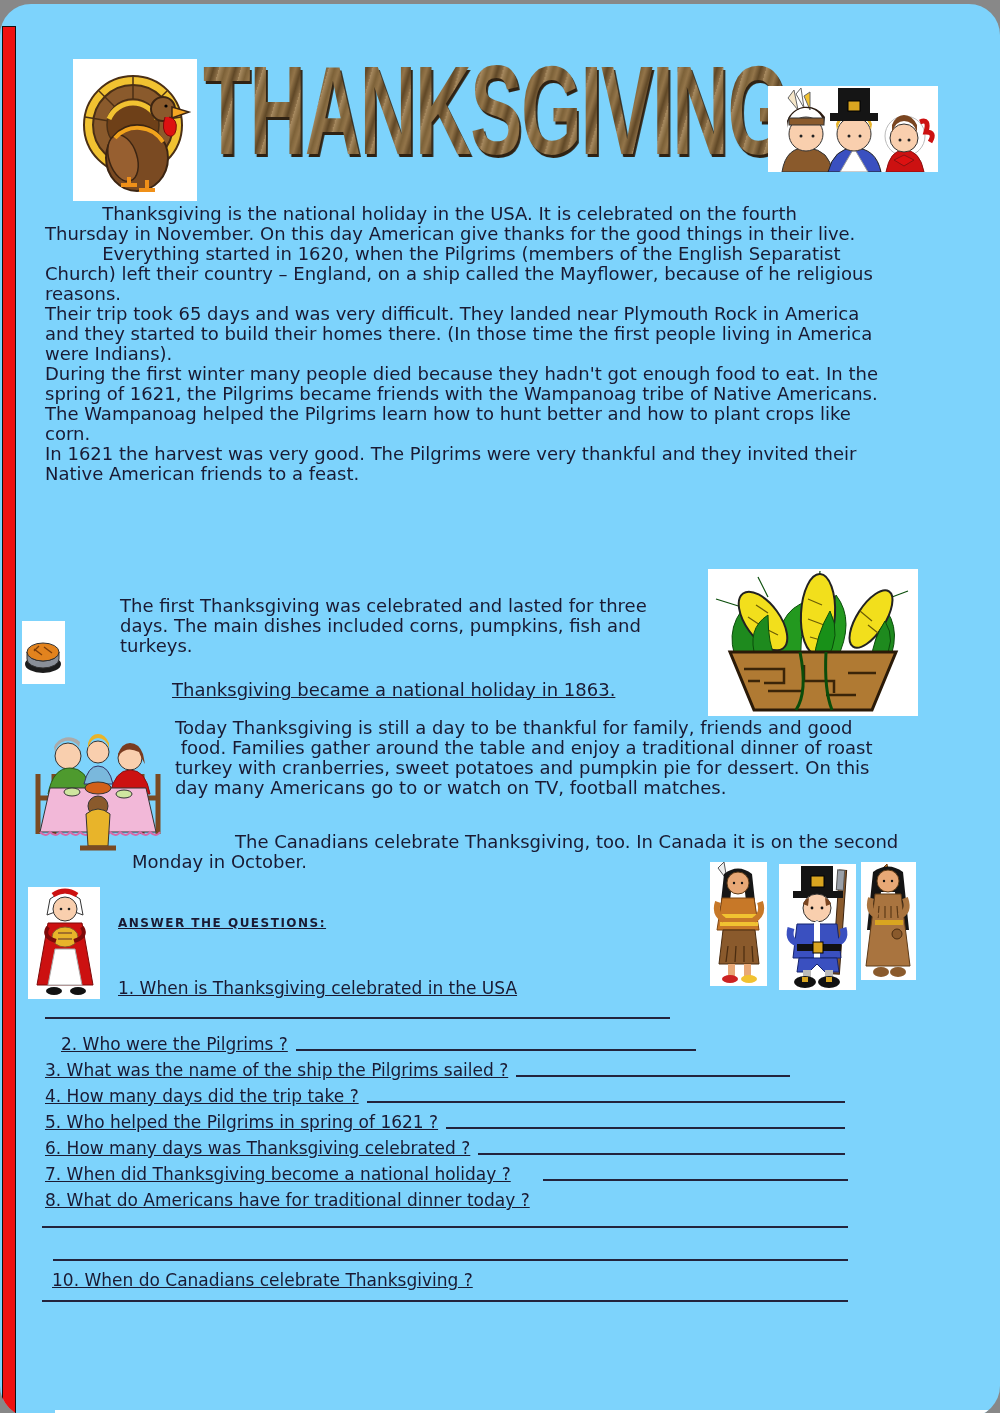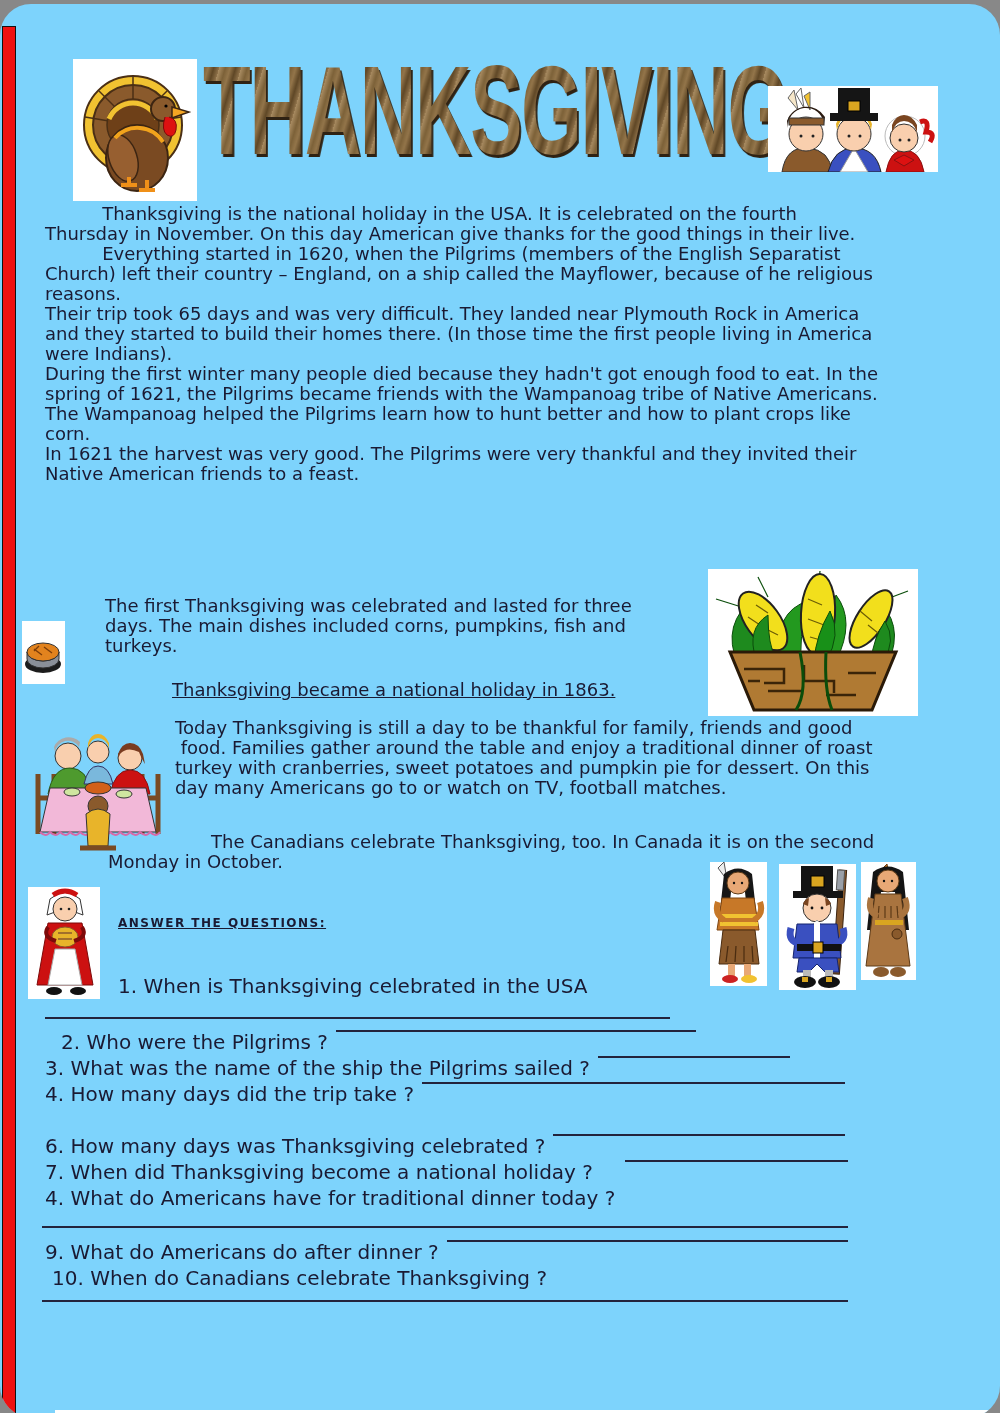--- a/index.html
+++ b/index.html
@@ -29,22 +29,22 @@
   }
   .para{
     position:absolute;white-space:pre;
     font-size:18px;line-height:20px;
   }
   .heading{
     position:absolute;left:118px;top:912px;
     font-size:12px;font-weight:bold;letter-spacing:1.5px;
     text-decoration:underline;white-space:pre;
   }
-  .q-row{position:absolute;display:flex;align-items:flex-start;height:24px;
-    font-size:20px;}
+  .q-row{position:absolute;display:flex;align-items:flex-end;height:24px;
+    font-size:17px;text-decoration:underline;}
   .q-row .q-text{white-space:pre;}
   .q-blank{flex:1;border-bottom:2px solid #23233c;margin:0 0 3px 8px;}
   .blank-line{position:absolute;border-bottom:2px solid #23233c;}
   .bottom-strip{position:absolute;left:55px;top:1406px;width:945px;height:7px;background:#fff;}
 </style>
 </head>
 <body>
 
 <div id="page">
 
@@ -124,21 +124,21 @@
 
   <div class="imgbox" style="left:22px;top:617px;width:43px;height:63px;">
     <svg viewBox="0 0 43 63">
       <ellipse cx="21" cy="43" rx="18" ry="9" fill="#1c1c1c"></ellipse>
       <path d="M5,31 a16,9 0 0 0 32,0 l0,7 a16,9 0 0 1 -32,0 z" fill="#8a8f98" stroke="#333"></path>
       <ellipse cx="21" cy="31" rx="16" ry="9" fill="#e2831e" stroke="#333"></ellipse>
       <path d="M12,28 l8,6 M22,26 l8,6 M17,25 l-5,5" stroke="#7a3c0a" stroke-width="1.3" fill="none"></path>
     </svg>
   </div>
 
-  <div class="para" style="left:105px;top:592px;">The first Thanksgiving was celebrated and lasted for three
+  <div class="para" style="left:120px;top:592px;">The first Thanksgiving was celebrated and lasted for three
 days. The main dishes included corns, pumpkins, fish and
 turkeys.</div>
 
   <div class="para" style="left:172px;top:676px;text-decoration:underline;">Thanksgiving became a national holiday in 1863.</div>
 
   <div class="imgbox" style="left:708px;top:565px;width:210px;height:147px;">
     <svg viewBox="0 0 210 147">
       <path d="M30,95 q-18,-40 18,-68 q-6,42 6,62" fill="#1e8a1e" stroke="#0a4d0a"></path>
       <path d="M180,95 q18,-42 -14,-66 q8,40 -4,62" fill="#1e8a1e" stroke="#0a4d0a"></path>
       <path d="M70,92 q-4,-50 30,-60 q-10,40 -6,62" fill="#23991f" stroke="#0a4d0a"></path>
@@ -192,21 +192,21 @@
       <path d="M64,98 q12,-10 24,0 l-2,32 h-20 z" fill="#e8b42a" stroke="#333"></path>
       <path d="M58,132 h36" stroke="#7a4a22" stroke-width="5"></path>
     </svg>
   </div>
 
   <div class="para" style="left:175px;top:714px;">Today Thanksgiving is still a day to be thankful for family, friends and good
  food. Families gather around the table and enjoy a traditional dinner of roast
 turkey with cranberries, sweet potatoes and pumpkin pie for dessert. On this
 day many Americans go to or watch on TV, football matches.</div>
 
-  <div class="para" style="left:108px;top:828px;">                  The Canadians celebrate Thanksgiving, too. In Canada it is on the second
+  <div class="para" style="left:132px;top:828px;">                  The Canadians celebrate Thanksgiving, too. In Canada it is on the second
 Monday in October.</div>
 
   <div class="imgbox" style="left:28px;top:883px;width:72px;height:112px;">
     <svg viewBox="0 0 72 112">
       <path d="M22,12 q15,-13 30,0 l3,16 q-18,-9 -36,0 z" fill="#fff" stroke="#333"></path>
       <path d="M25,8 q12,-8 24,0" stroke="#cc1111" stroke-width="5" fill="none"></path>
       <circle cx="37" cy="22" r="12" fill="#f9cfae" stroke="#333"></circle>
       <circle cx="33" cy="22" r="1.3" fill="#222"></circle>
         <circle cx="41" cy="22" r="1.3" fill="#222"></circle>
       <path d="M20,36 h34 l11,62 h-56 z" fill="#cc1111" stroke="#7d0a0a"></path>
@@ -305,35 +305,38 @@
     <span class="q-blank"></span>
   </div>
   <div class="q-row" style="left:45px;top:1052px;width:745px;">
     <span class="q-text">3. What was the name of the ship the Pilgrims sailed ?</span>
     <span class="q-blank"></span>
   </div>
   <div class="q-row" style="left:45px;top:1078px;width:800px;">
     <span class="q-text">4. How many days did the trip take ?</span>
     <span class="q-blank"></span>
   </div>
+  <div class="q-row" style="left:45px;top:1104px;width:800px;">
+    <span class="q-text">5. Who helped the Pilgrims in spring of 1621 ?</span>
+    <span class="q-blank"></span>
+  </div>
   <div class="q-row" style="left:45px;top:1130px;width:800px;">
     <span class="q-text">6. How many days was Thanksgiving celebrated ?</span>
     <span class="q-blank"></span>
   </div>
   <div class="q-row" style="left:45px;top:1156px;width:803px;gap:24px;">
     <span class="q-text">7. When did Thanksgiving become a national holiday ?</span>
     <span class="q-blank"></span>
   </div>
   <div class="q-row" style="left:45px;top:1182px;width:803px;">
-    <span class="q-text">4. What do Americans have for traditional dinner today ?</span>
+    <span class="q-text">8. What do Americans have for traditional dinner today ?</span>
   </div>
   <div class="blank-line" style="left:42px;top:1206px;width:806px;height:16px;"></div>
 
   <div class="q-row" style="left:45px;top:1236px;width:803px;">
-    <span class="q-text">9. What do Americans do after dinner ?</span>
     <span class="q-blank"></span>
   </div>
   <div class="q-row" style="left:52px;top:1262px;width:800px;">
     <span class="q-text">10. When do Canadians celebrate Thanksgiving ?</span>
   </div>
   <div class="blank-line" style="left:42px;top:1280px;width:806px;height:16px;"></div>
 
   <div class="bottom-strip"></div>
 </div>
 

